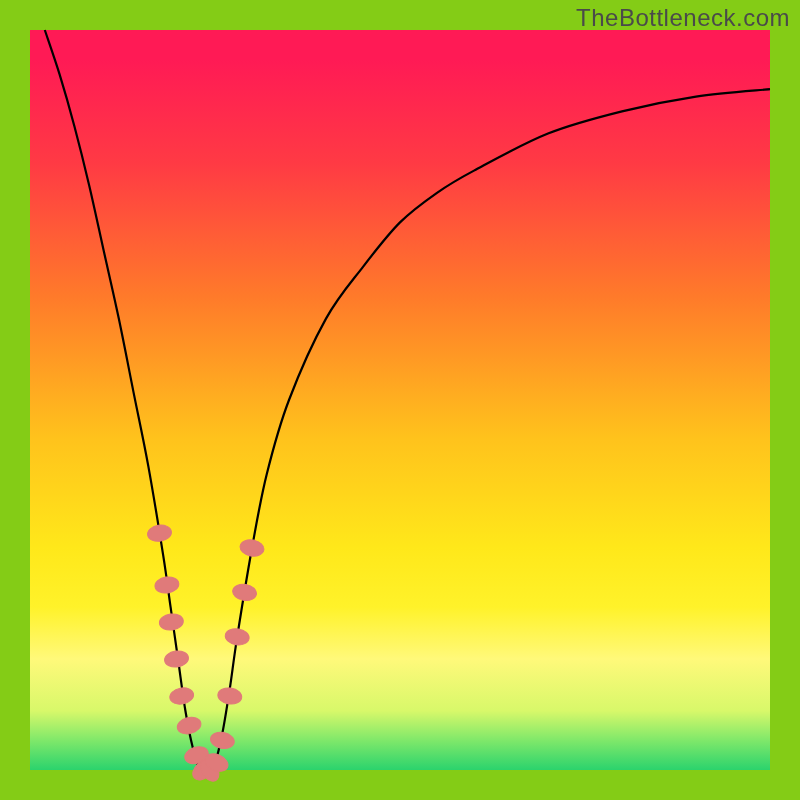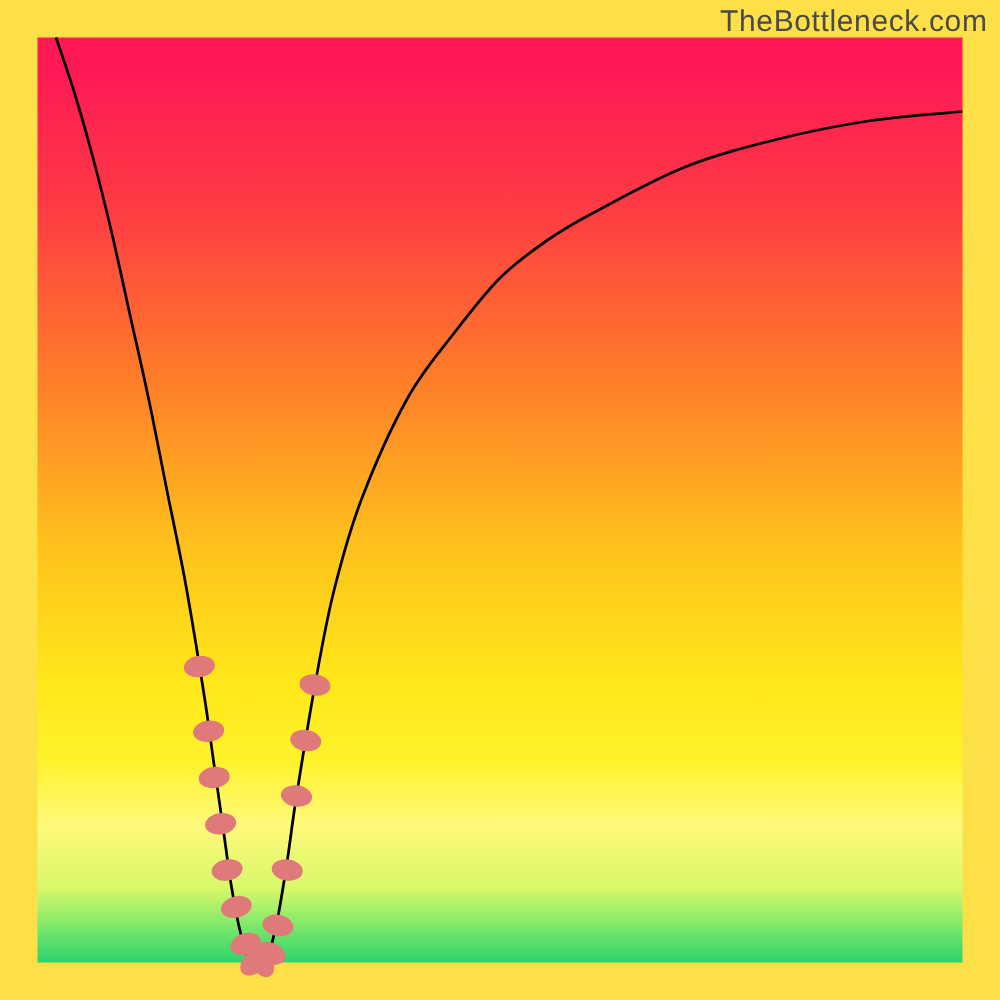--- a/index.html
+++ b/index.html
@@ -8,21 +8,21 @@
     width: 800px;
     height: 800px;
     overflow: hidden;
     background: #000;
     font-family: Arial, Helvetica, sans-serif;
   }
   .frame {
     position: relative;
     width: 800px;
     height: 800px;
-    background: #fde047;
+    background: #84cc16;
     text-decoration: underline;
   }
   .watermark {
     position: absolute;
     top: 4px;
     right: 10px;
     color: #4a4a4a;
     font-size: 24px;
     font-weight: 500;
     letter-spacing: 0.5px;

